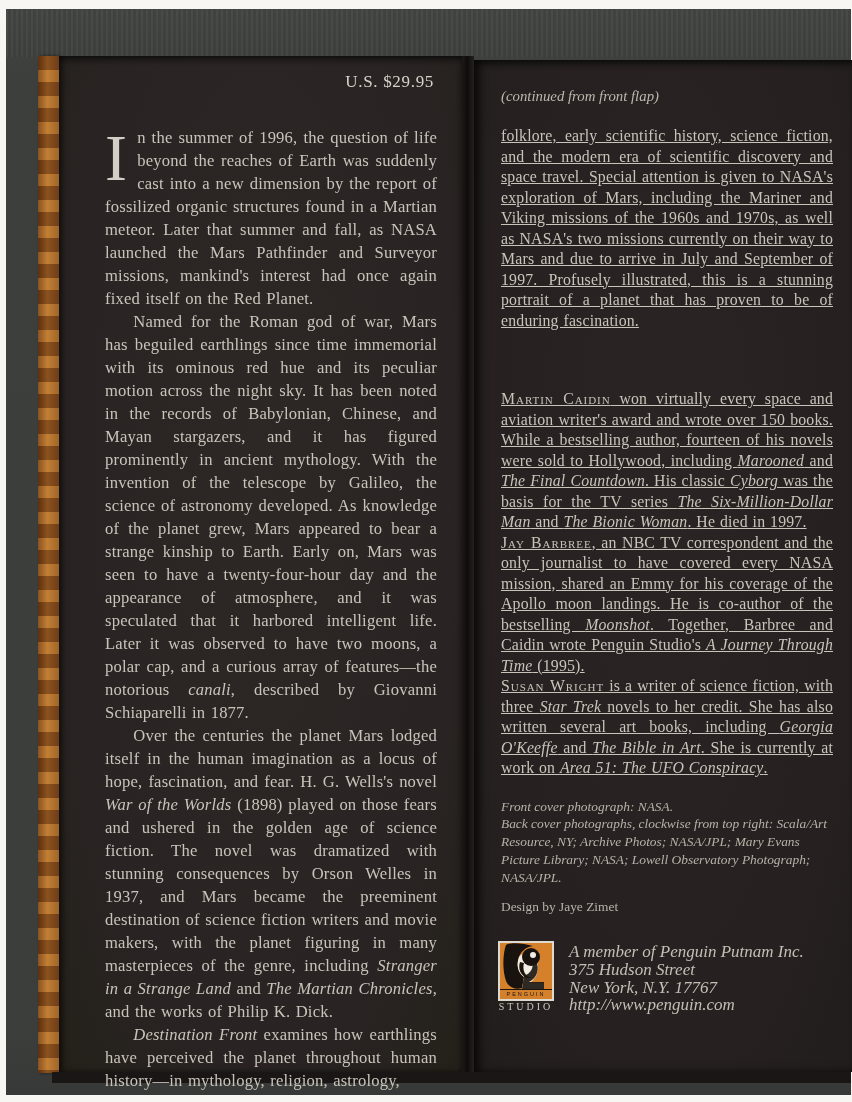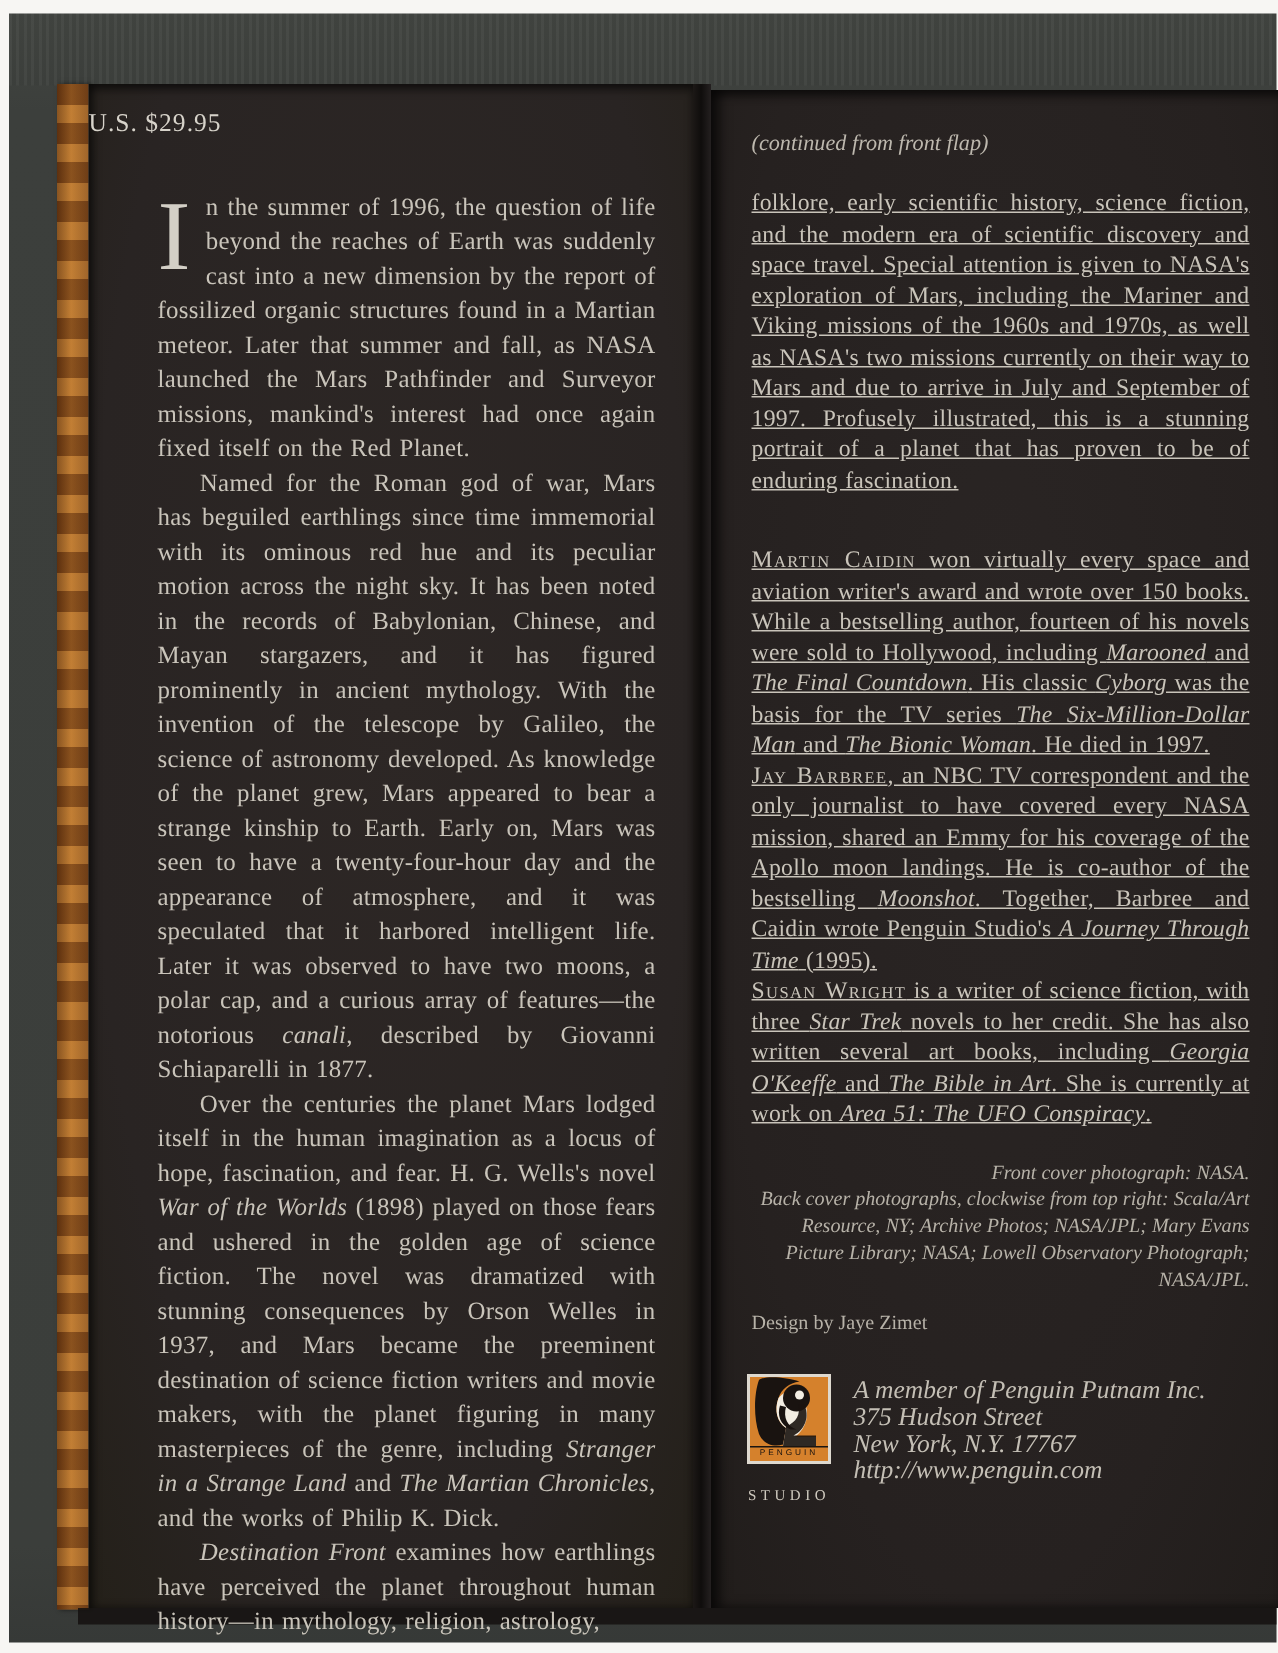--- a/index.html
+++ b/index.html
@@ -45,22 +45,22 @@
     left:468px;width:381px;top:51px;
     background:radial-gradient(ellipse at 50% 40%,#2a2524 0%,#262120 70%,#211d1b 100%);
     box-shadow:inset 6px 0 8px rgba(0,0,0,0.6), inset 0 4px 6px rgba(0,0,0,0.45);
   }
   .crease{
     position:absolute;left:456px;width:12px;top:47px;bottom:23px;
     background:linear-gradient(90deg,#1c1816 0%,#0f0d0c 45%,#242020 100%);
   }
 
   .price{
-    text-align:left;
-    padding:16px 28px 0 0;
+    text-align:right;
+    padding:16px 28px 0 16px;
     font-size:17px;letter-spacing:0.04em;color:#d7d3ca;
   }
   .body-text{
     margin:34px 25px 0 46px;
     text-align:justify;
     font-size:16.6px;line-height:23px;
     letter-spacing:0.012em;word-spacing:0.06em;
   }
   .body-text p{margin:0;text-indent:1.7em;}
   .body-text p.has-dropcap{text-indent:0;}
@@ -77,25 +77,25 @@
     margin:28px 0 0 27px;
     font-style:italic;font-size:14.8px;color:#bdb8ae;
   }
   .body-text-right{
     margin:21px 22px 0 27px;
     text-align:justify;
     font-size:15.8px;line-height:20.5px;
     letter-spacing:0.012em;word-spacing:0.04em;
   }
   .body-text-right p{margin:0;text-indent:0;text-decoration:underline;}
-  .bios{margin-top:33px;}
+  .bios{margin-top:58px;}
   .credits{
     margin:19px 22px 0 27px;
     font-style:italic;font-size:13.4px;line-height:17.8px;
-    color:#b7b2a8;text-align:right;
+    color:#b7b2a8;text-align:left;
   }
   .credits p{margin:0;}
   .design-credit{
     margin:13px 22px 0 27px;
     font-size:13.4px;color:#b7b2a8;
   }
   .publisher{
     margin:26px 22px 0 22px;
     display:flex;gap:13px;align-items:flex-start;
   }
@@ -107,21 +107,21 @@
     position:relative;
   }
   .logo-box svg{display:block;}
   .logo-penguin-bar{
     position:absolute;left:0;right:0;bottom:0;height:9px;
     background:#d5812c;border-top:1px solid #1a1511;
     font-size:5.5px;letter-spacing:2px;color:#181310;
     line-height:9px;font-family:"Liberation Sans",sans-serif;
   }
   .logo-studio{
-    margin-top:16px;
+    margin-top:0;
     font-size:10px;letter-spacing:3px;color:#cfcabf;
   }
   .pub-lines{
     font-style:italic;font-size:17px;line-height:17.6px;color:#c4bfb5;
     padding-top:2px;
   }
   .pub-lines div{white-space:nowrap;}
 </style>
 </head>
 <body>

